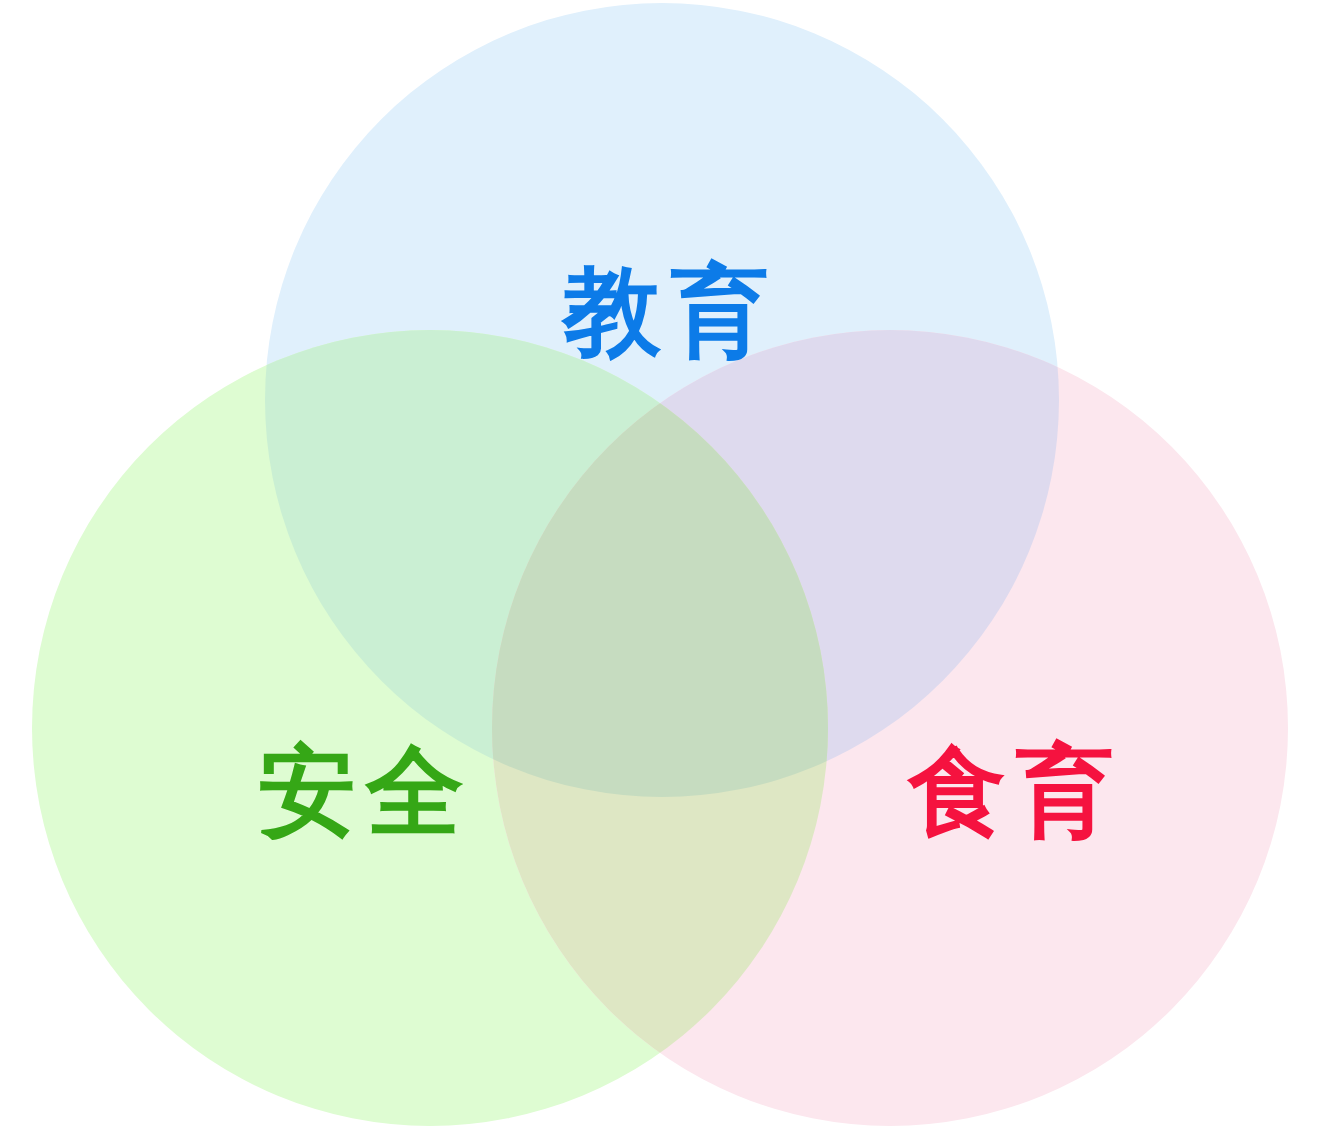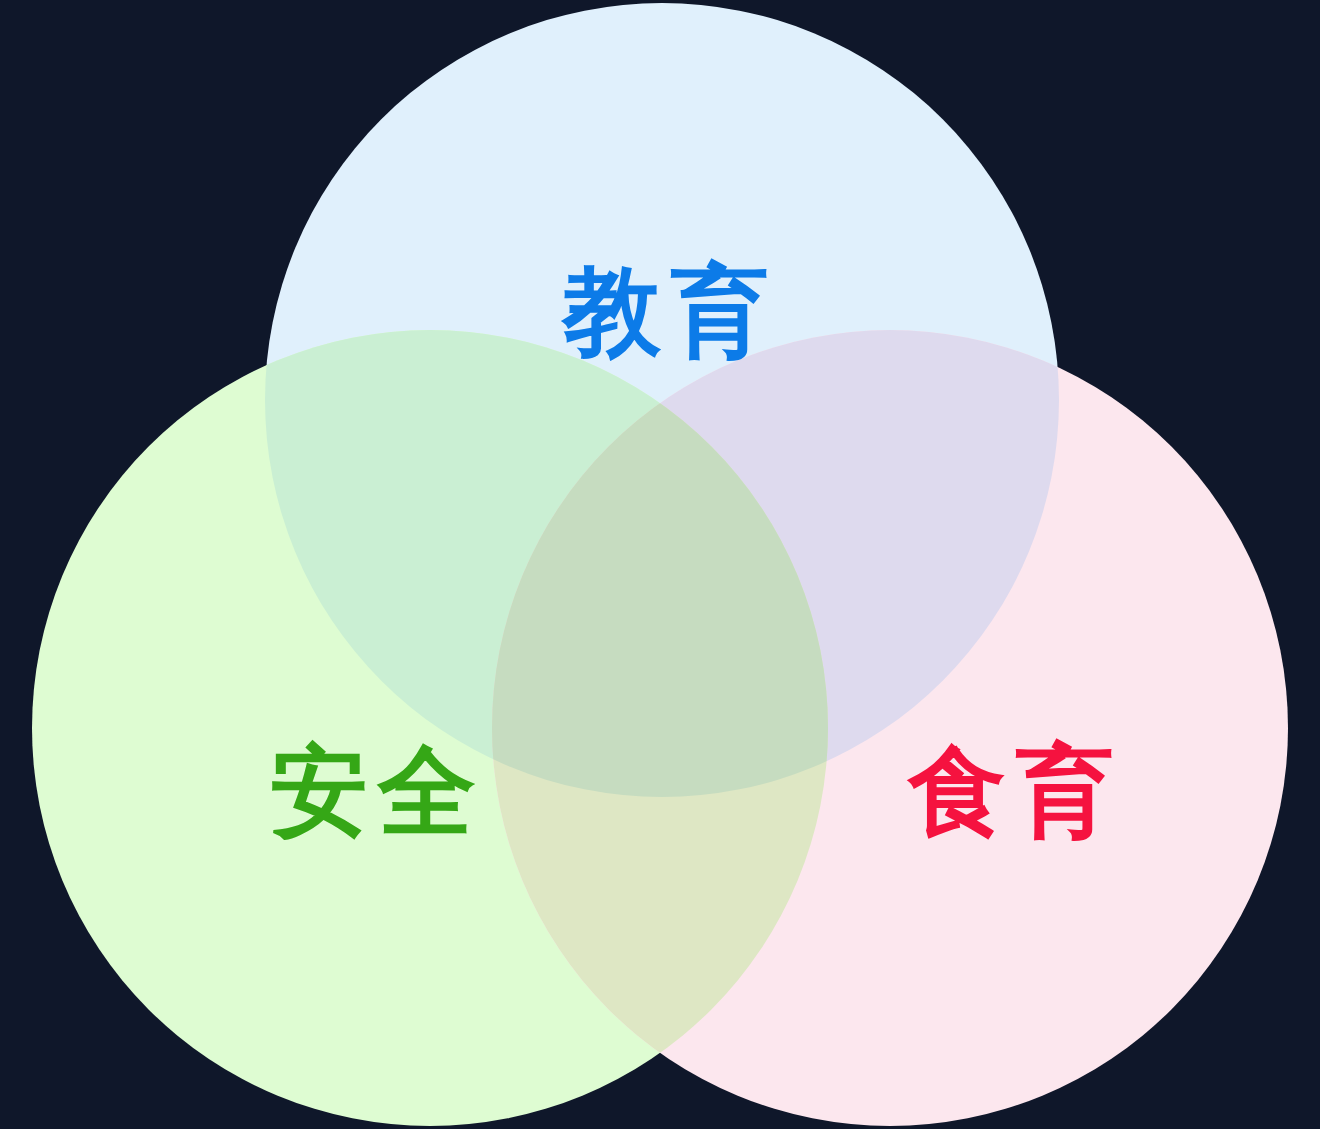--- a/index.html
+++ b/index.html
@@ -37,32 +37,32 @@
     letter-spacing: 0.10em;
     white-space: nowrap;
     user-select: none;
     -webkit-font-smoothing: antialiased;
   }
   #label-education {
     left: 563px;
     top: 262px;
   }
   #label-safety {
-    left: 270px;
+    left: 258px;
     top: 742px;
   }
   #label-shokuiku {
     left: 908px;
     top: 742px;
   }
 </style>
 </head>
 <body>
 
-<div id="venn-root" style="background: #0f172a;">
+<div id="venn-root" style="background: #ffffff;">
 
   <svg id="venn-svg" viewBox="0 0 1320 1129" xmlns="http://www.w3.org/2000/svg" preserveAspectRatio="none" shape-rendering="geometricPrecision">
     <defs>
       <clipPath id="clip-education">
         <circle cx="662" cy="400" r="397"></circle>
       </clipPath>
       <clipPath id="clip-safety">
         <circle cx="430" cy="728" r="398"></circle>
       </clipPath>
       <clipPath id="clip-shokuiku">

